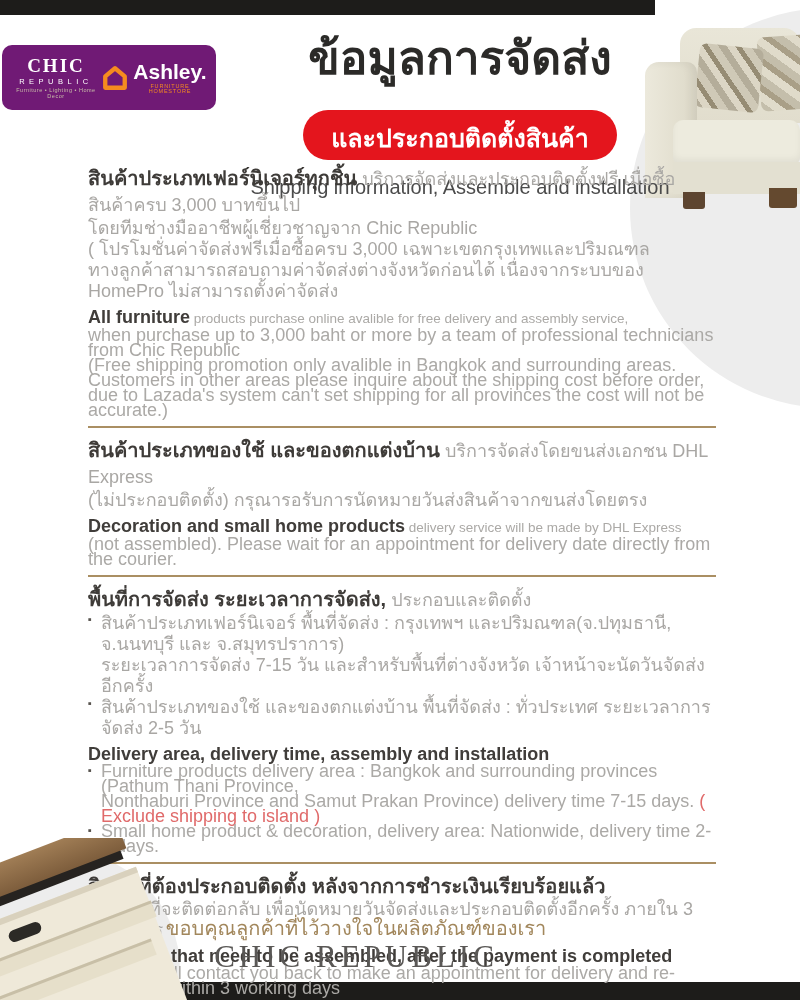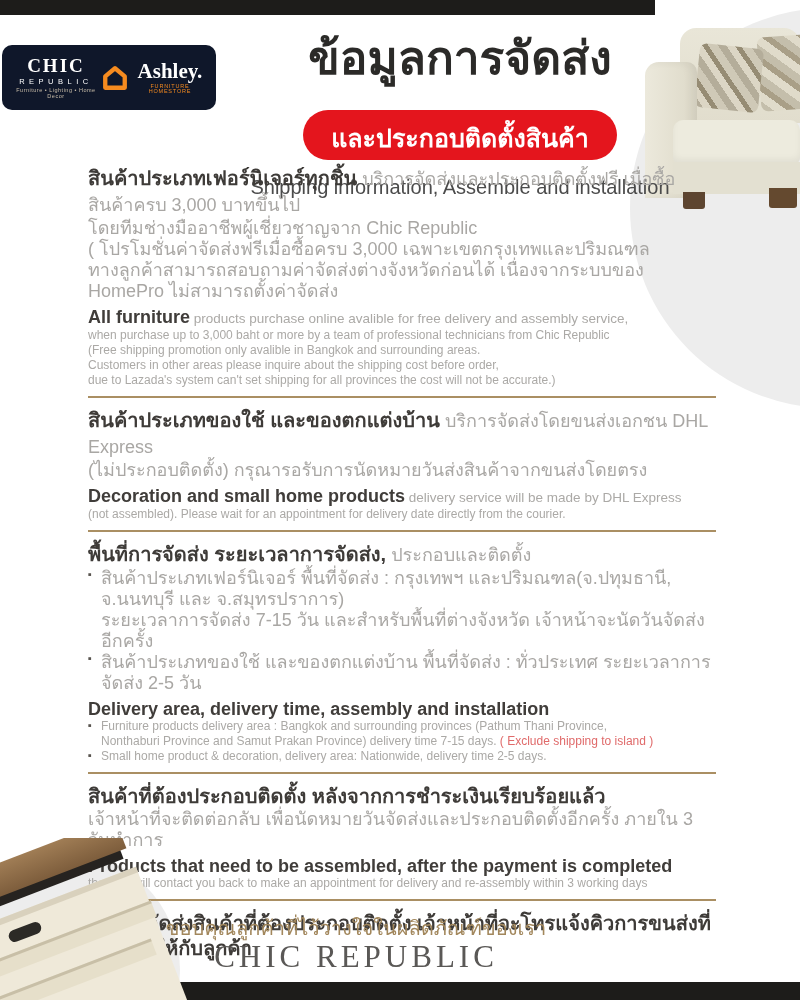--- a/index.html
+++ b/index.html
@@ -30,46 +30,46 @@
   .furniture{position:absolute;left:0;top:838px;width:195px;height:162px;z-index:5;overflow:hidden;}
   .furniture div{position:absolute;}
   .shelf-top{left:-34px;top:8px;width:160px;height:32px;background:linear-gradient(#a07d55,#7d5d3c);transform:rotate(-21deg);}
   .shelf-shadow{left:-34px;top:34px;width:160px;height:16px;background:#262320;transform:rotate(-21deg);}
   .shelf-body{left:-44px;top:62px;width:215px;height:150px;background:#efe9d9;border-top:6px solid #d9d1bd;transform:rotate(-21deg);}
   .shelf-slat1{left:-30px;top:96px;width:190px;height:14px;background:#e6dfca;border-top:3px solid #c8bfa7;transform:rotate(-21deg);}
   .shelf-slat2{left:-30px;top:134px;width:190px;height:14px;background:#e6dfca;border-top:3px solid #c8bfa7;transform:rotate(-21deg);}
   .shelf-knob{left:8px;top:88px;width:34px;height:12px;background:#2c2a26;border-radius:6px;transform:rotate(-21deg);}
 
   
-  .logo-box{position:absolute;left:2px;top:45px;width:214px;height:65px;background:#0f172a;border-radius:10px;z-index:4;
+  .logo-box{position:absolute;left:2px;top:45px;width:214px;height:65px;background:#701a75;border-radius:10px;z-index:4;
             display:flex;align-items:center;justify-content:space-around;padding:0 8px;box-sizing:border-box;}
   .chic{color:#fff;text-align:center;line-height:1;}
   .chic-name{font-family:"Liberation Serif",serif;font-weight:700;font-size:19px;letter-spacing:2px;}
   .chic-sub{font-size:7.5px;letter-spacing:4.5px;margin-top:3px;}
   .chic-tag{font-size:5.5px;color:#c9bda9;margin-top:3px;letter-spacing:.5px;}
   .ashley{display:flex;align-items:center;gap:4px;}
   .ashley-house{width:26px;height:26px;flex:0 0 auto;}
   .ashley-text{text-align:center;line-height:1;}
-  .ashley-name{font-family:Liberation Serif, serif;font-weight:700;font-size:21px;color:#ffffff;}
+  .ashley-name{font-family:Liberation Sans, sans-serif;font-weight:700;font-size:21px;color:#ffffff;}
   .ashley-sub{font-size:5.5px;color:#f68b1f;letter-spacing:.8px;margin-top:2px;}
 
   .header-center{position:absolute;left:200px;top:30px;width:520px;text-align:center;z-index:4;}
   .page-title{font-size:46px;font-weight:800;color:#2b2a28;letter-spacing:0;line-height:1.25;}
   .badge{display:inline-block;margin-top:4px;background:#e4151d;color:#ffffff;font-weight:700;font-size:25px;
          padding:15px 28px 8px;border-radius:28px;line-height:1.1;}
   .subtitle{margin-top:16px;font-size:20px;color:#4b4b4b;}
 
   
   .content{position:absolute;left:88px;top:166px;width:628px;z-index:4;}
   .th-lead{font-size:20px;font-weight:700;color:#3e3b38;line-height:25px;}
   .th-lead .rest{font-weight:400;font-size:18px;color:#a9a7a4;}
   .th-line{font-size:18px;color:#a9a7a4;line-height:21px;font-weight:400;}
   .en-lead{font-size:18px;font-weight:700;color:#403d3a;line-height:19px;margin-top:6px;}
   .en-lead .rest{font-weight:400;font-size:13.5px;color:#aba9a6;}
-  .en-line{font-size:12px;color:#aba9a6;line-height:15px;}
+  .en-line{font-size:18px;color:#aba9a6;line-height:15px;}
   .sep{border:none;border-top:2px solid #aa8f63;margin:8px 0 10px;}
   .bullet{position:relative;padding-left:13px;}
   .bullet::before{content:"▪";position:absolute;left:0;top:0;font-size:11px;color:#57534e;}
   .red-note{color:#e06a6a;}
 
   
   .footer{position:absolute;left:0;top:916px;width:712px;text-align:center;z-index:4;}
   .footer-thanks{font-size:20px;color:#a2875c;line-height:24px;}
   .footer-brand{font-family:"Liberation Serif",serif;font-size:31px;color:#5a5856;letter-spacing:4px;line-height:34px;}
 </style>

